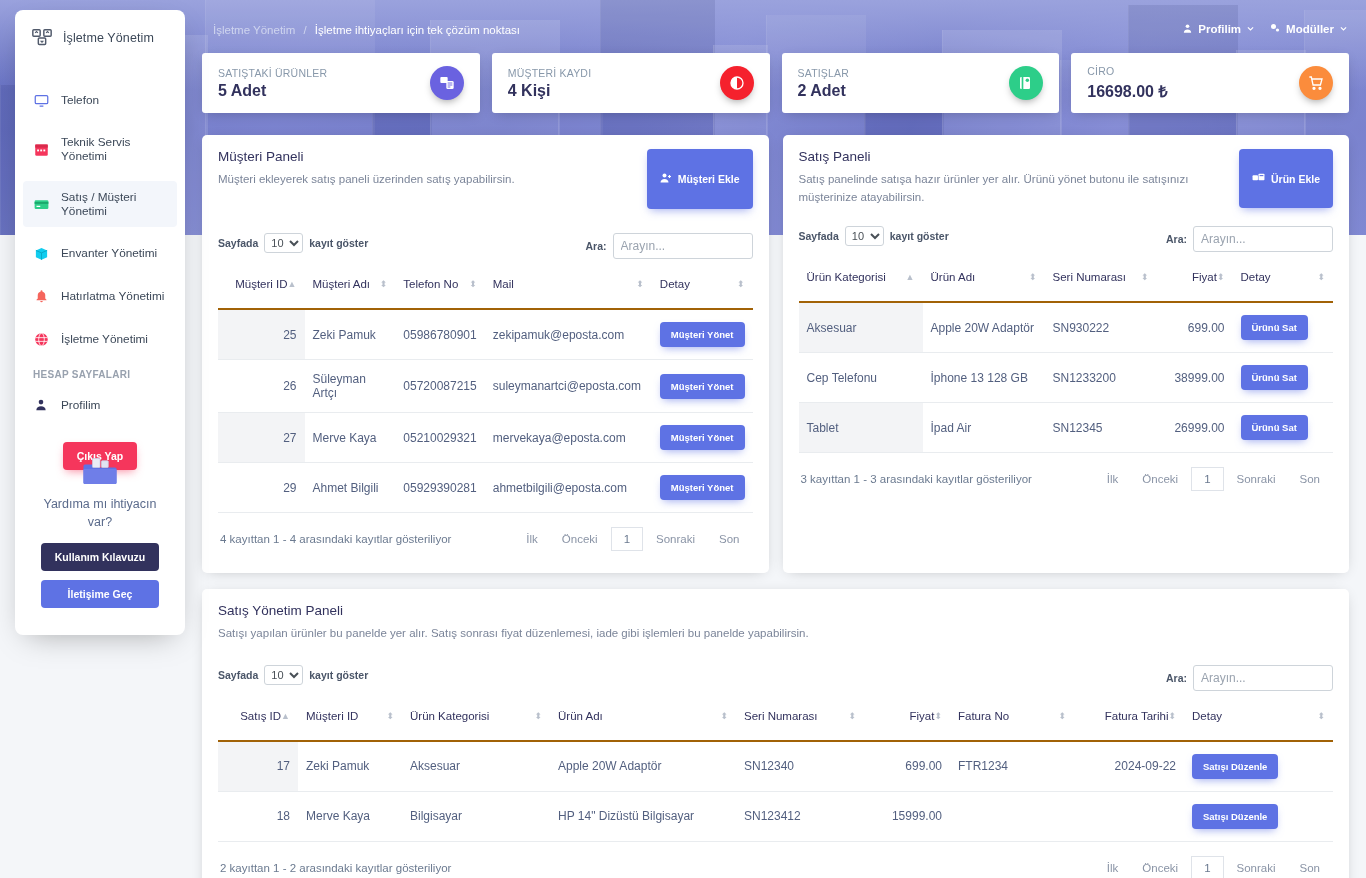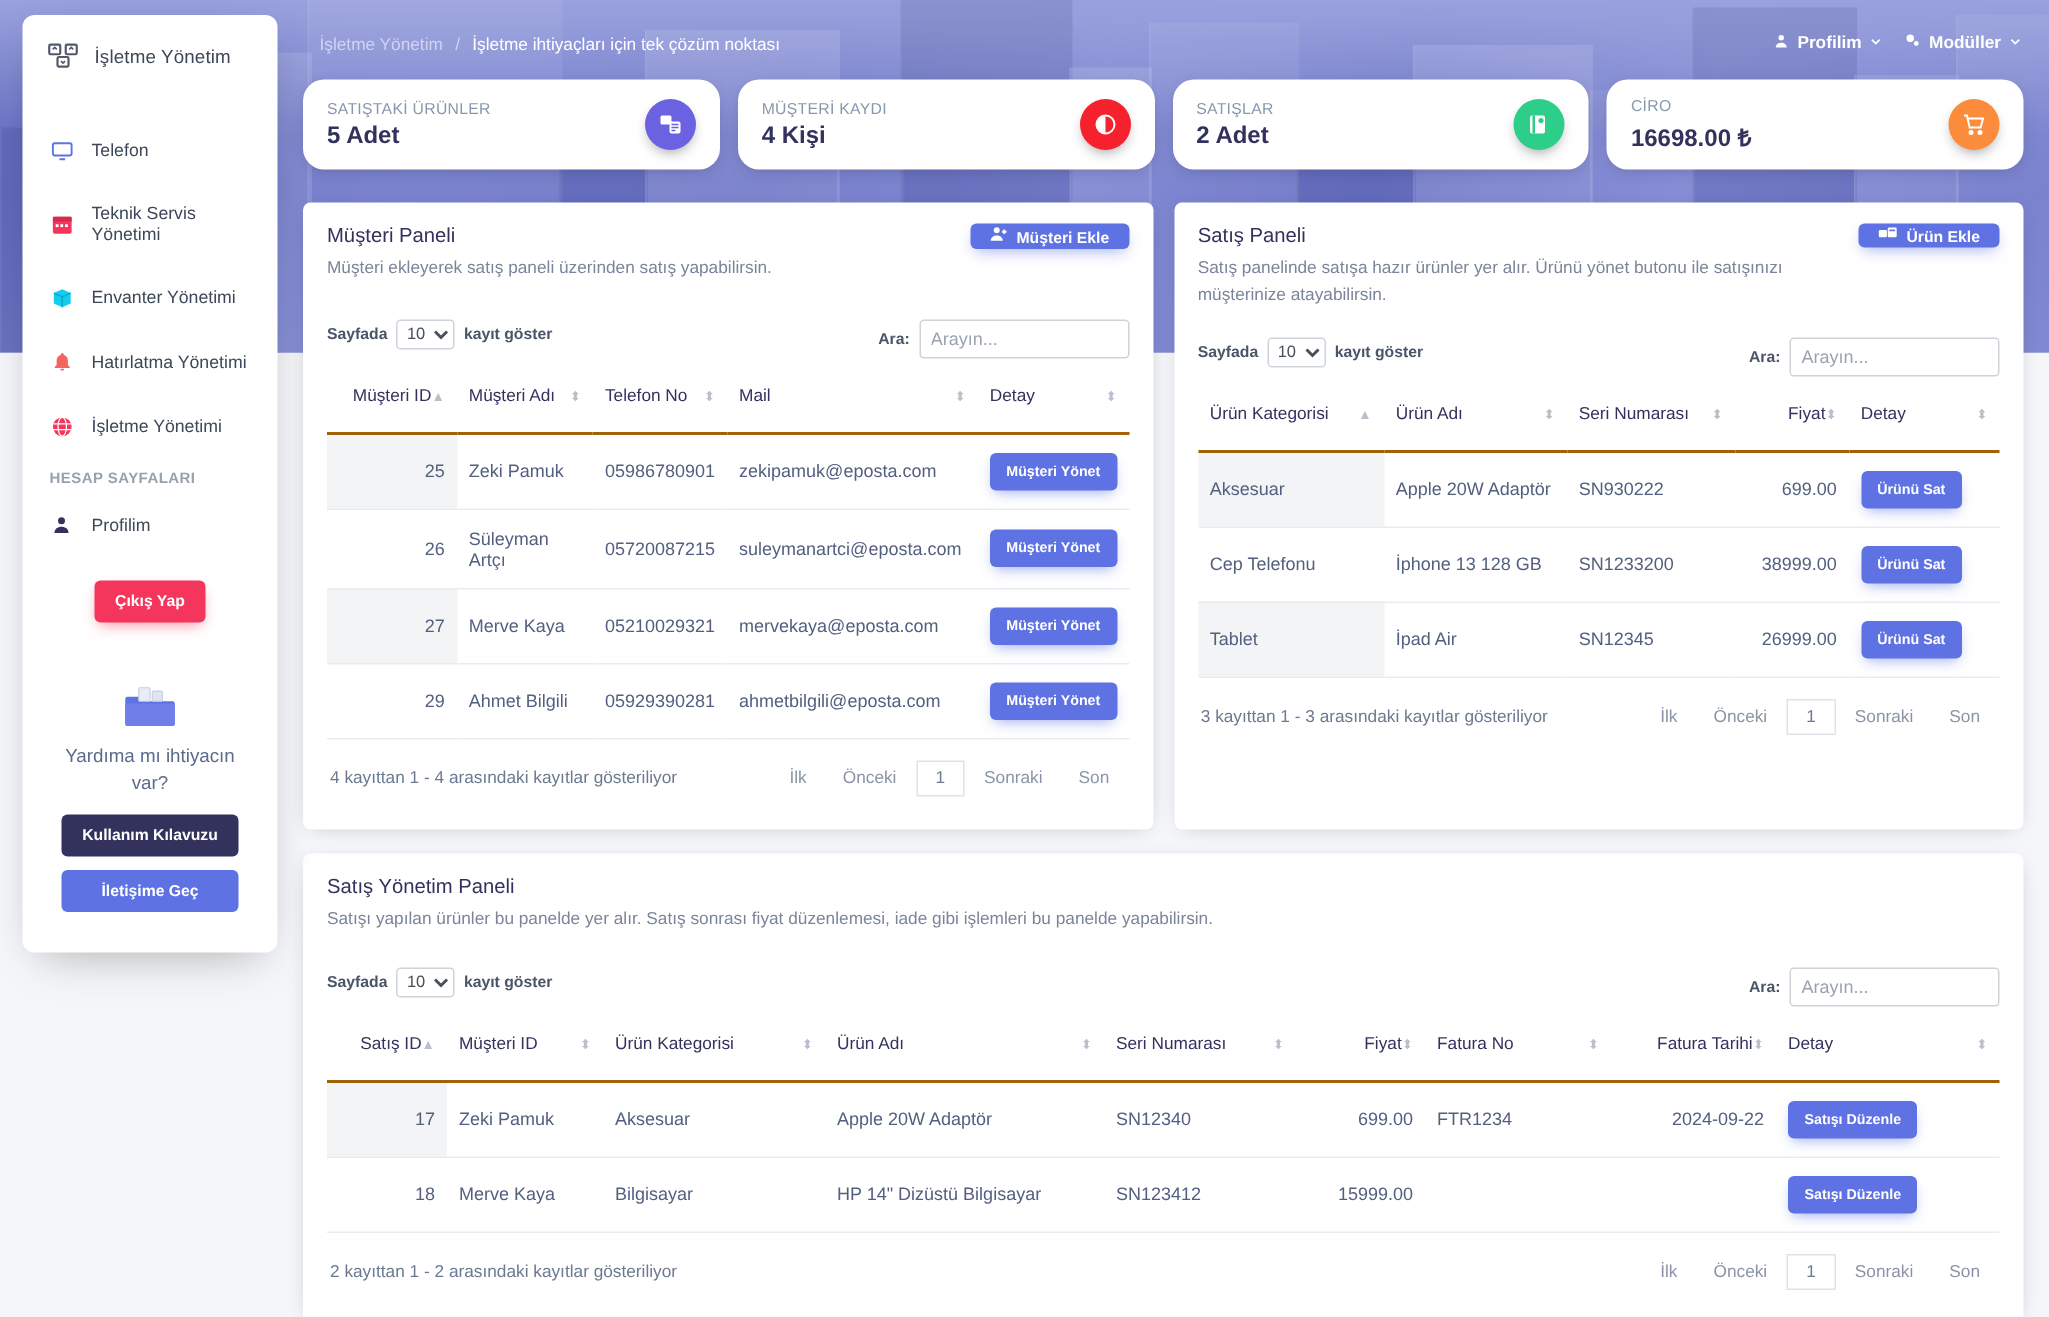--- a/index.html
+++ b/index.html
@@ -70,21 +70,21 @@
   .crumbs{ font-size:11.5px; color:#e6e9f7; }
   .crumbs .c1{ color:#cfd5ef; }
   .crumbs .sep{ color:#cfd5ef; margin:0 5px; }
   .crumbs .c2{ color:#ffffff; }
   .topnav{ display:flex; align-items:center; gap:14px; }
   .topnav a{ display:flex; align-items:center; gap:5px; color:#fff; font-size:11.5px; font-weight:bold; text-decoration:none; }
 
   
   .stats{ display:flex; gap:12px; padding:17px 17px 0 17px; }
   .stat{
-    flex:1; background:#fff; border-radius:14px; height:60px;
+    flex:1; background:#fff; border-radius:3px; height:60px;
     box-shadow:0 3px 12px -4px rgba(0,0,0,.25);
     display:flex; align-items:center; justify-content:space-between; padding:0 16px;
   }
   .stat-label{ font-size:10.5px; color:#8898aa; letter-spacing:.2px; text-transform:uppercase; margin-bottom:3px;}
   .stat-value{ font-size:16px; font-weight:bold; color:#32325d; }
   .stat-ico{
     width:34px;height:34px;border-radius:50%;
     display:flex;align-items:center;justify-content:center;color:#fff;flex:none;
     box-shadow:0 4px 9px -3px rgba(0,0,0,.4);
   }
@@ -94,22 +94,22 @@
   .card{
     background:#fff; border-radius:5px;
     box-shadow:0 2px 14px -6px rgba(0,0,0,.3);
     padding:14px 16px 6px 16px;
   }
   .card-head{ display:flex; justify-content:space-between; align-items:flex-start; }
   .card-title{ font-size:13.5px; color:#32325d; margin-bottom:7px; }
   .card-sub{ font-size:11.5px; color:#7b8599; line-height:1.55; max-width:520px; }
   .btn-primary{
     background:#5e72e4; color:#fff; border:none; border-radius:4px;
-    font-size:10.5px; font-weight:bold; padding:1px 13px; cursor:pointer; white-space:nowrap;
-    display:flex; align-items:flex-end; gap:6px;
+    font-size:10.5px; font-weight:bold; padding:23px 13px; cursor:pointer; white-space:nowrap;
+    display:flex; align-items:center; gap:6px;
     box-shadow:0 4px 10px -3px rgba(94,114,228,.6);
   }
 
   
   .tbl-top{ display:flex; justify-content:space-between; align-items:flex-start; margin-top:24px; }
   .len{ font-size:10.5px; font-weight:bold; color:#4a5568; display:flex; align-items:center; gap:6px;}
   .len select{ font-size:11px; padding:2px 2px; border:1px solid #ced4da; border-radius:3px; color:#495057; background:#fff;}
   .srch{ display:flex; align-items:center; gap:6px; font-size:10.5px; font-weight:bold; color:#4a5568;}
   .srch input{
     border:1px solid #ced4da; border-radius:3px; padding:5px 7px; font-size:12px;
@@ -191,20 +191,30 @@
       <span class="ico">
         <svg width="15" height="15" viewBox="0 0 24 24" fill="#f5365c">
             <rect x="2" y="4" width="20" height="18" rx="2"></rect>
             <rect x="2" y="4" width="20" height="5" fill="#d92a4c"></rect>
             <rect x="5" y="12" width="3" height="3" fill="#fff"></rect>
             <rect x="10" y="12" width="3" height="3" fill="#fff"></rect>
             <rect x="15" y="12" width="3" height="3" fill="#fff"></rect>
           </svg>
       </span>
       <span>Teknik Servis Yönetimi</span>
+    </div>
+    <div class="nav-item active">
+      <span class="ico">
+        <svg width="15" height="15" viewBox="0 0 24 24" fill="#2dce89">
+            <rect x="1" y="5" width="22" height="14" rx="2"></rect>
+            <rect x="1" y="8" width="22" height="3" fill="#1aa86c"></rect>
+            <rect x="4" y="14" width="6" height="2" fill="#fff"></rect>
+          </svg>
+      </span>
+      <span>Satış / Müşteri Yönetimi</span>
     </div>
     <div class="nav-item">
       <span class="ico">
         <svg width="15" height="15" viewBox="0 0 24 24" fill="#11cdef">
             <path d="M3 7l9-4 9 4v11l-9 4-9-4z"></path>
             <path d="M3 7l9 4 9-4" stroke="#0aa8c4" fill="none" stroke-width="1.5"></path>
             <path d="M12 11v11" stroke="#0aa8c4" stroke-width="1.5"></path>
           </svg>
       </span>
       <span>Envanter Yönetimi</span>

